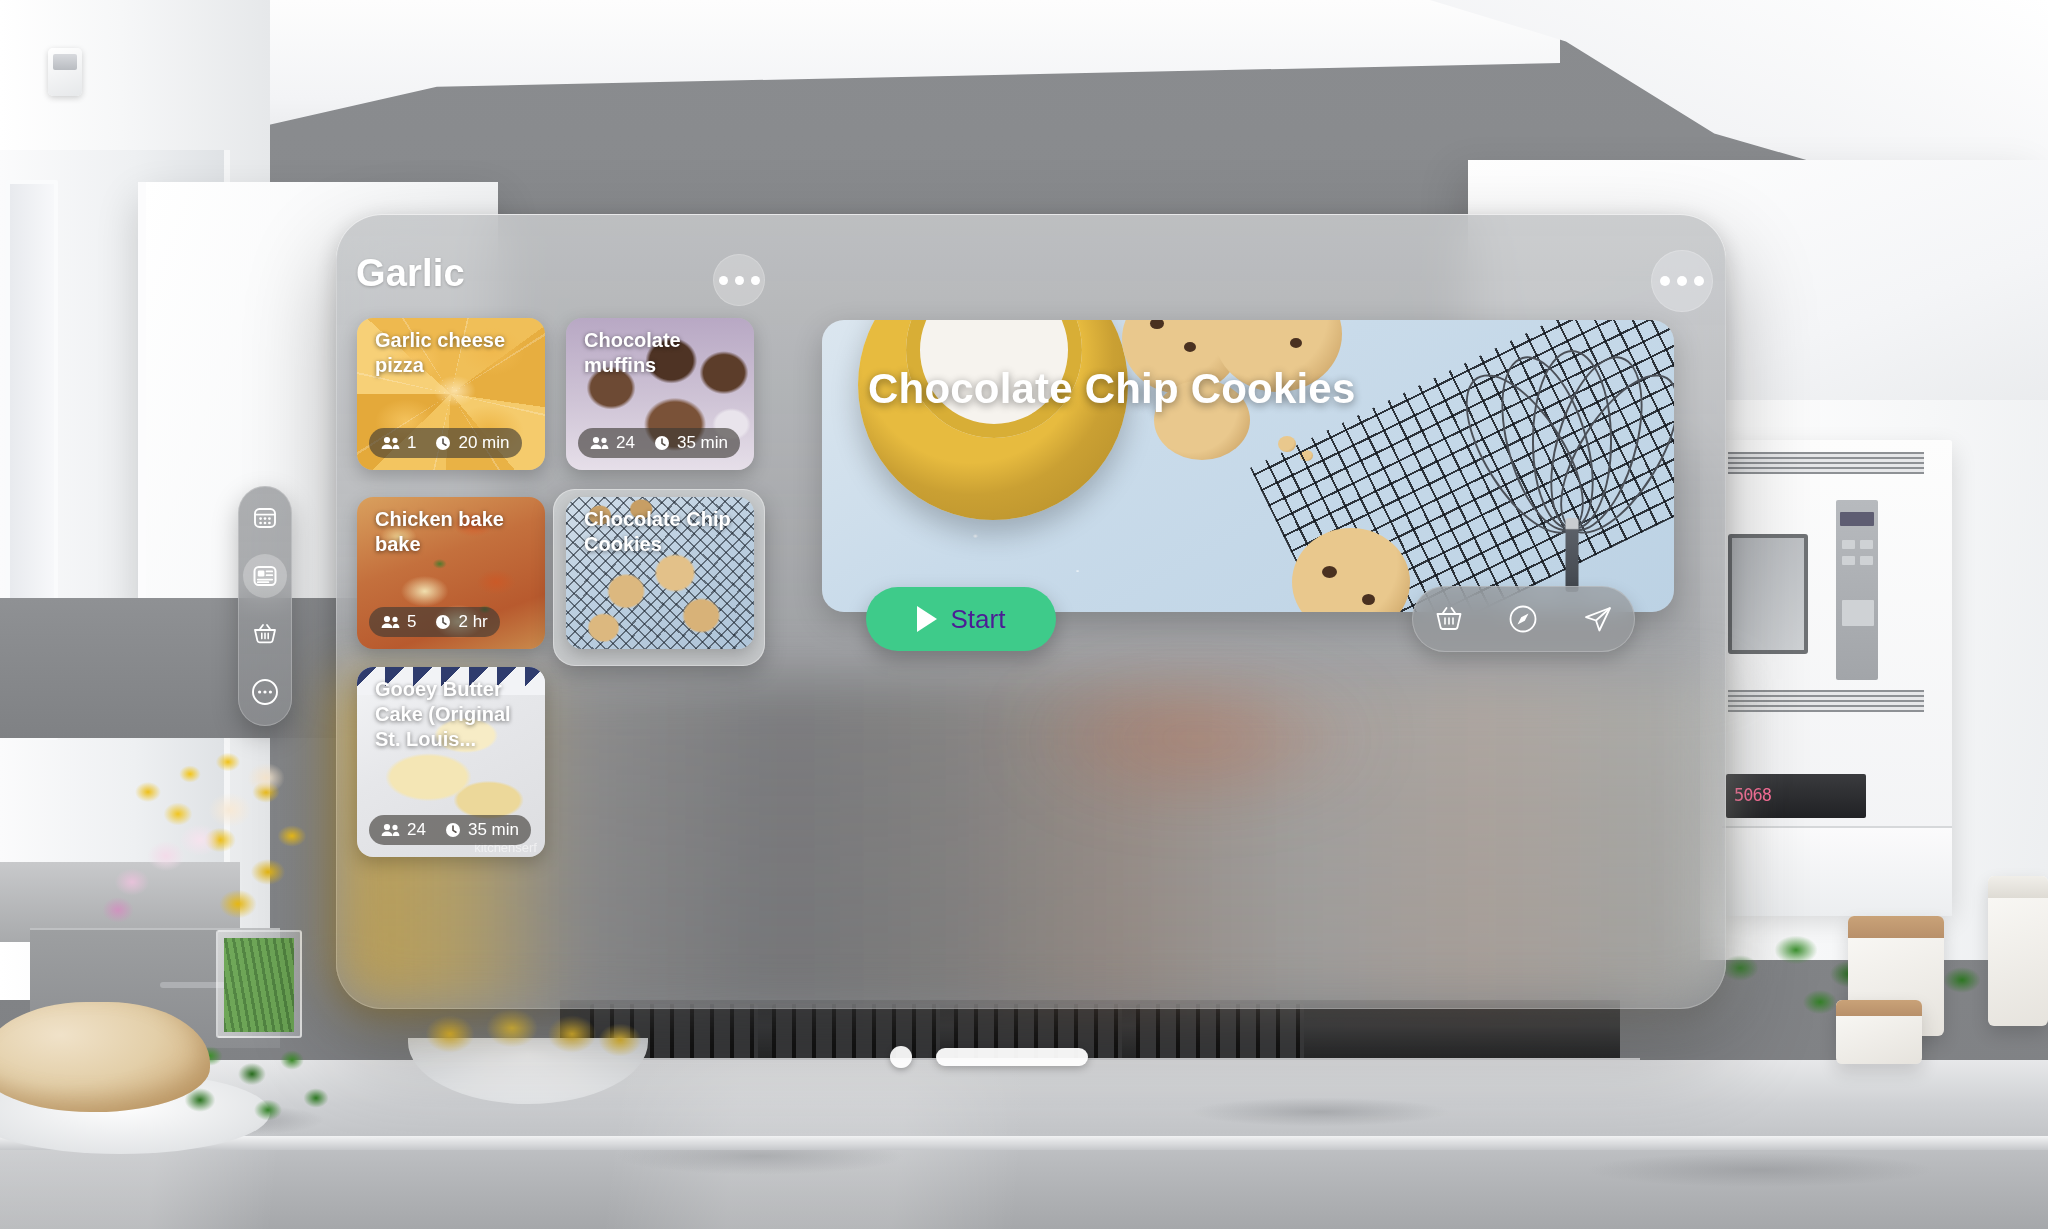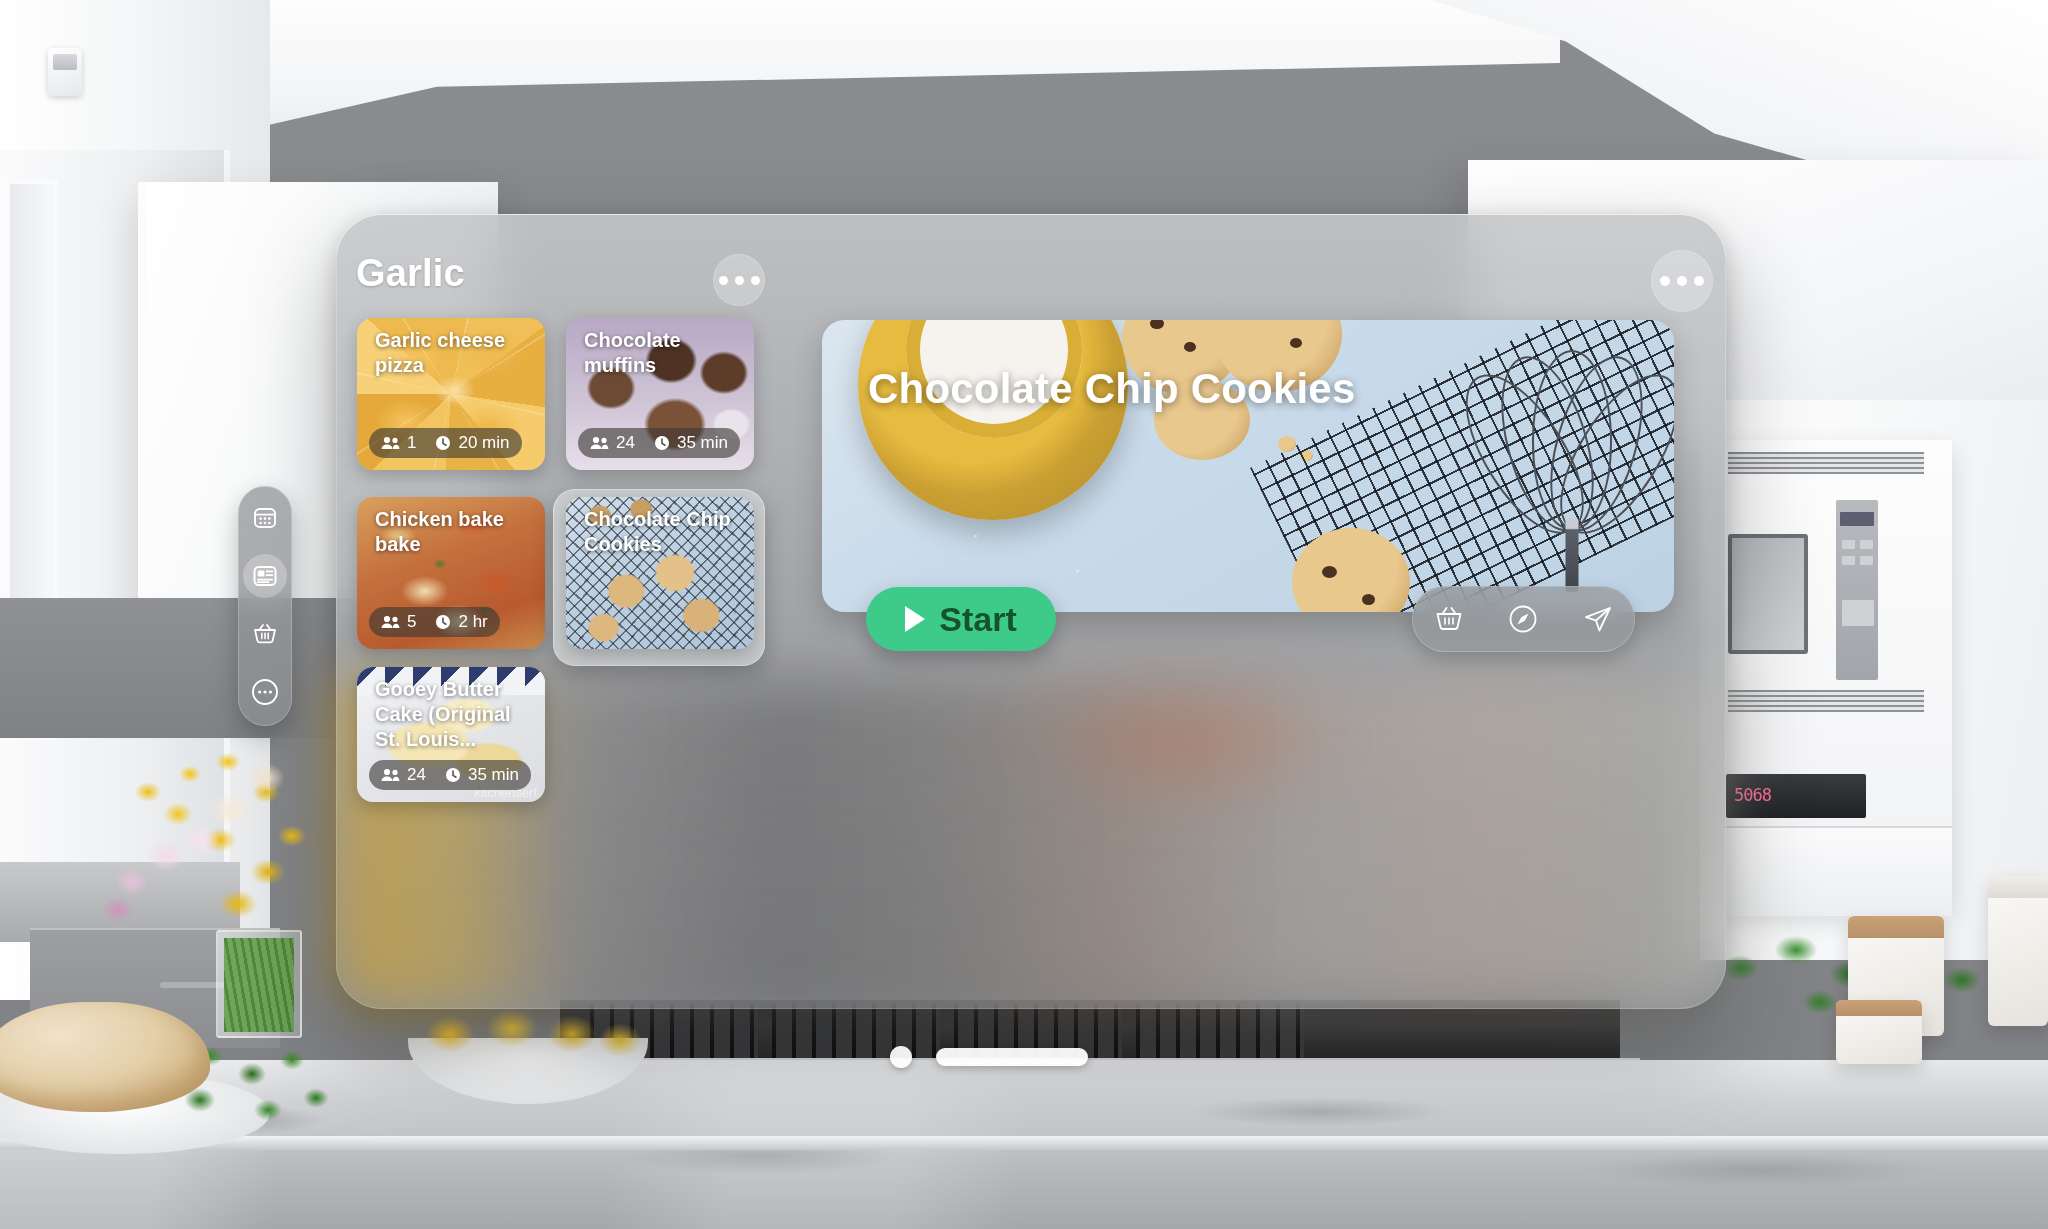--- a/index.html
+++ b/index.html
@@ -480,21 +480,21 @@
     position:absolute; left:866px; top:587px; width:190px; height:64px;
     border-radius:32px; border:none; cursor:pointer;
     background:#3ecb8a;
     display:flex; align-items:center; justify-content:center; gap:14px;
     box-shadow: 0 8px 20px rgba(0,0,0,.25);
   }
   #start-btn .play {
     width:0; height:0; border-left:20px solid #fff;
     border-top:13px solid transparent; border-bottom:13px solid transparent;
   }
-  #start-btn .label { color:#14532d; font-size:34px; font-weight:700; }
+  #start-btn .label { color:#4c1d95; font-size:26px; font-weight:400; }
 
   #action-bar {
     position:absolute; left:1412px; top:586px; width:223px; height:66px;
     border-radius:33px;
     background: rgba(150,152,155,.72);
     box-shadow: inset 0 0 0 1px rgba(255,255,255,.22), 0 8px 18px rgba(0,0,0,.18);
     display:flex; align-items:center; justify-content:space-around;
     backdrop-filter: blur(12px);
   }
   #action-bar .ico { width:40px; height:40px; display:flex; align-items:center; justify-content:center; cursor:pointer; }
@@ -673,21 +673,21 @@
     <span>2 hr</span>
   </div>
 </div>
 
 <div class="card-sel-frame" style="left:553px;top:489px;width:212px;height:177px;"></div>
 <div class="card" style="left:566px;top:497px;width:188px;height:152px;">
   <div class="photo ph-cookies"></div>
   <div class="title">Chocolate Chip Cookies</div>
 </div>
 
-<div class="card" style="left:357px;top:667px;width:188px;height:135px;">
+<div class="card" style="left:357px;top:667px;width:188px;height:190px;">
   <div class="photo ph-cake">
     <span class="wm">kitchenserf</span>
   </div>
   <div class="title">Gooey Butter Cake (Original St. Louis...</div>
   <div class="meta">
     <svg width="19" height="14" viewBox="0 0 19 14">
       <circle cx="6" cy="4" r="3.1" fill="#fff"></circle>
         <circle cx="14" cy="4.4" r="2.6" fill="#fff"></circle>
       <path d="M0.6 13c0-2.9 2.4-4.6 5.4-4.6S11.4 10.1 11.4 13z" fill="#fff"></path>
       <path d="M11.6 13c0-2.2 1.4-4.2 3.4-4.2 2.1 0 3.4 2 3.4 4.2z" fill="#fff"></path>

